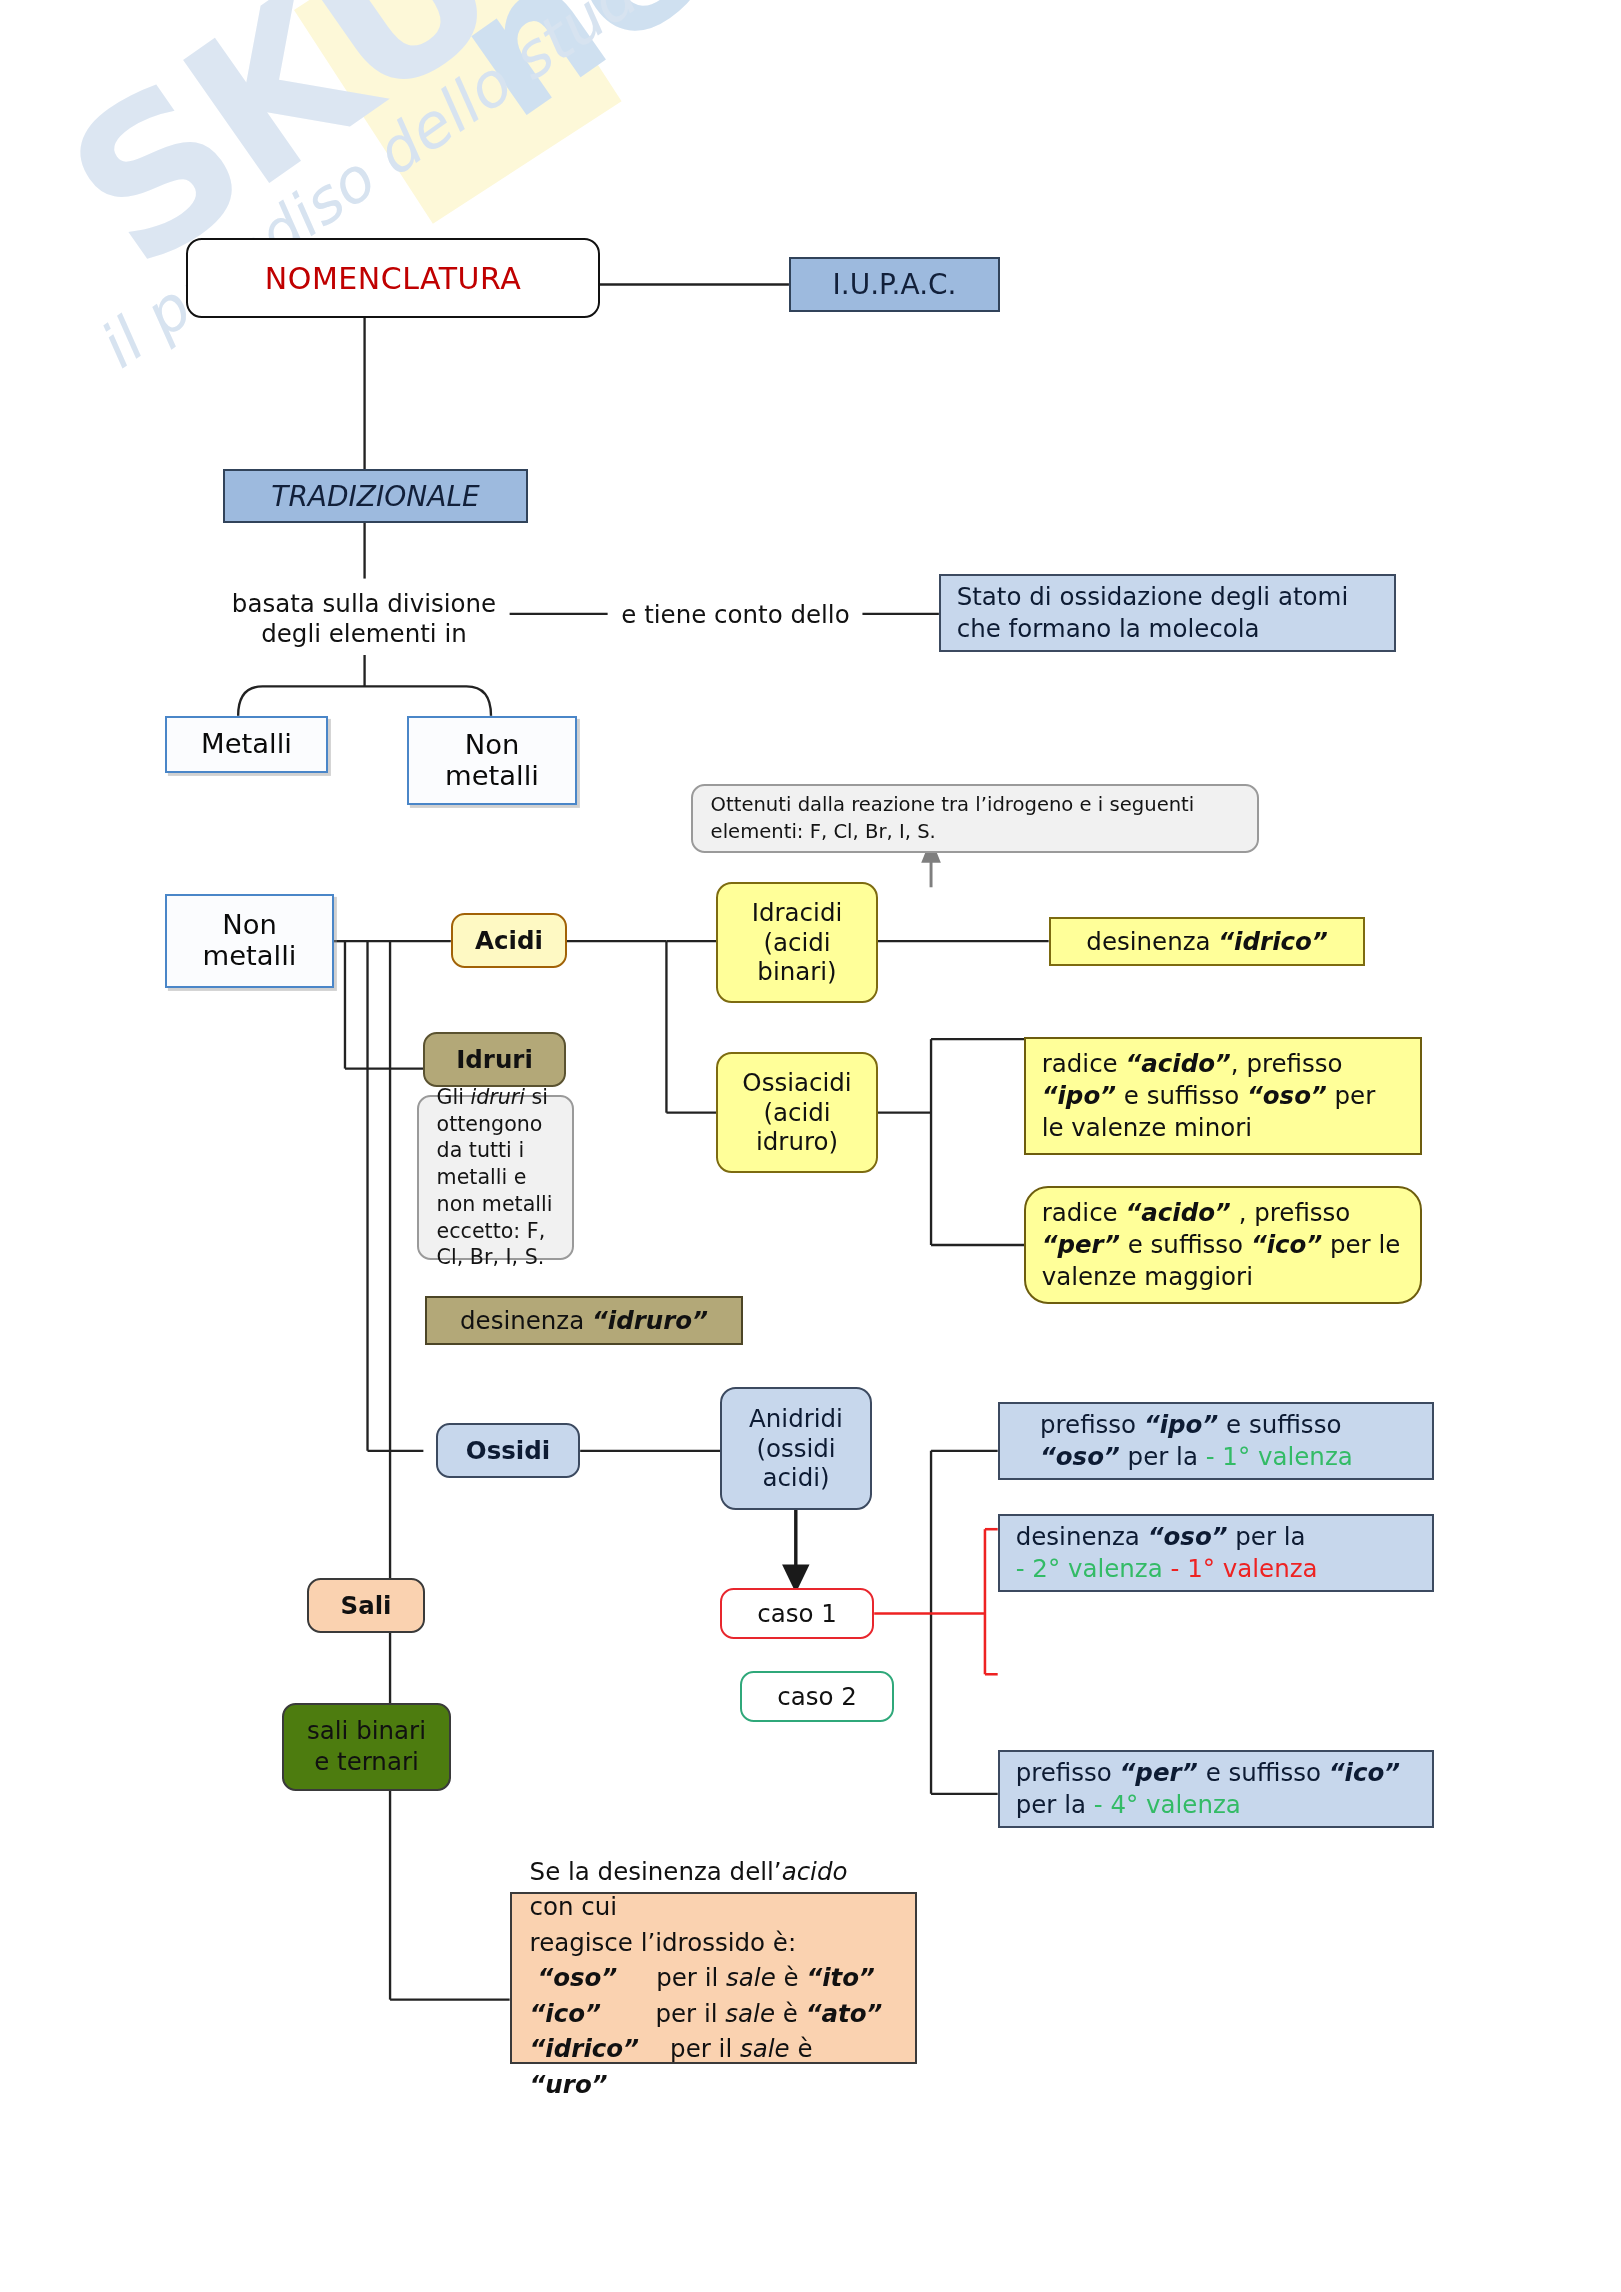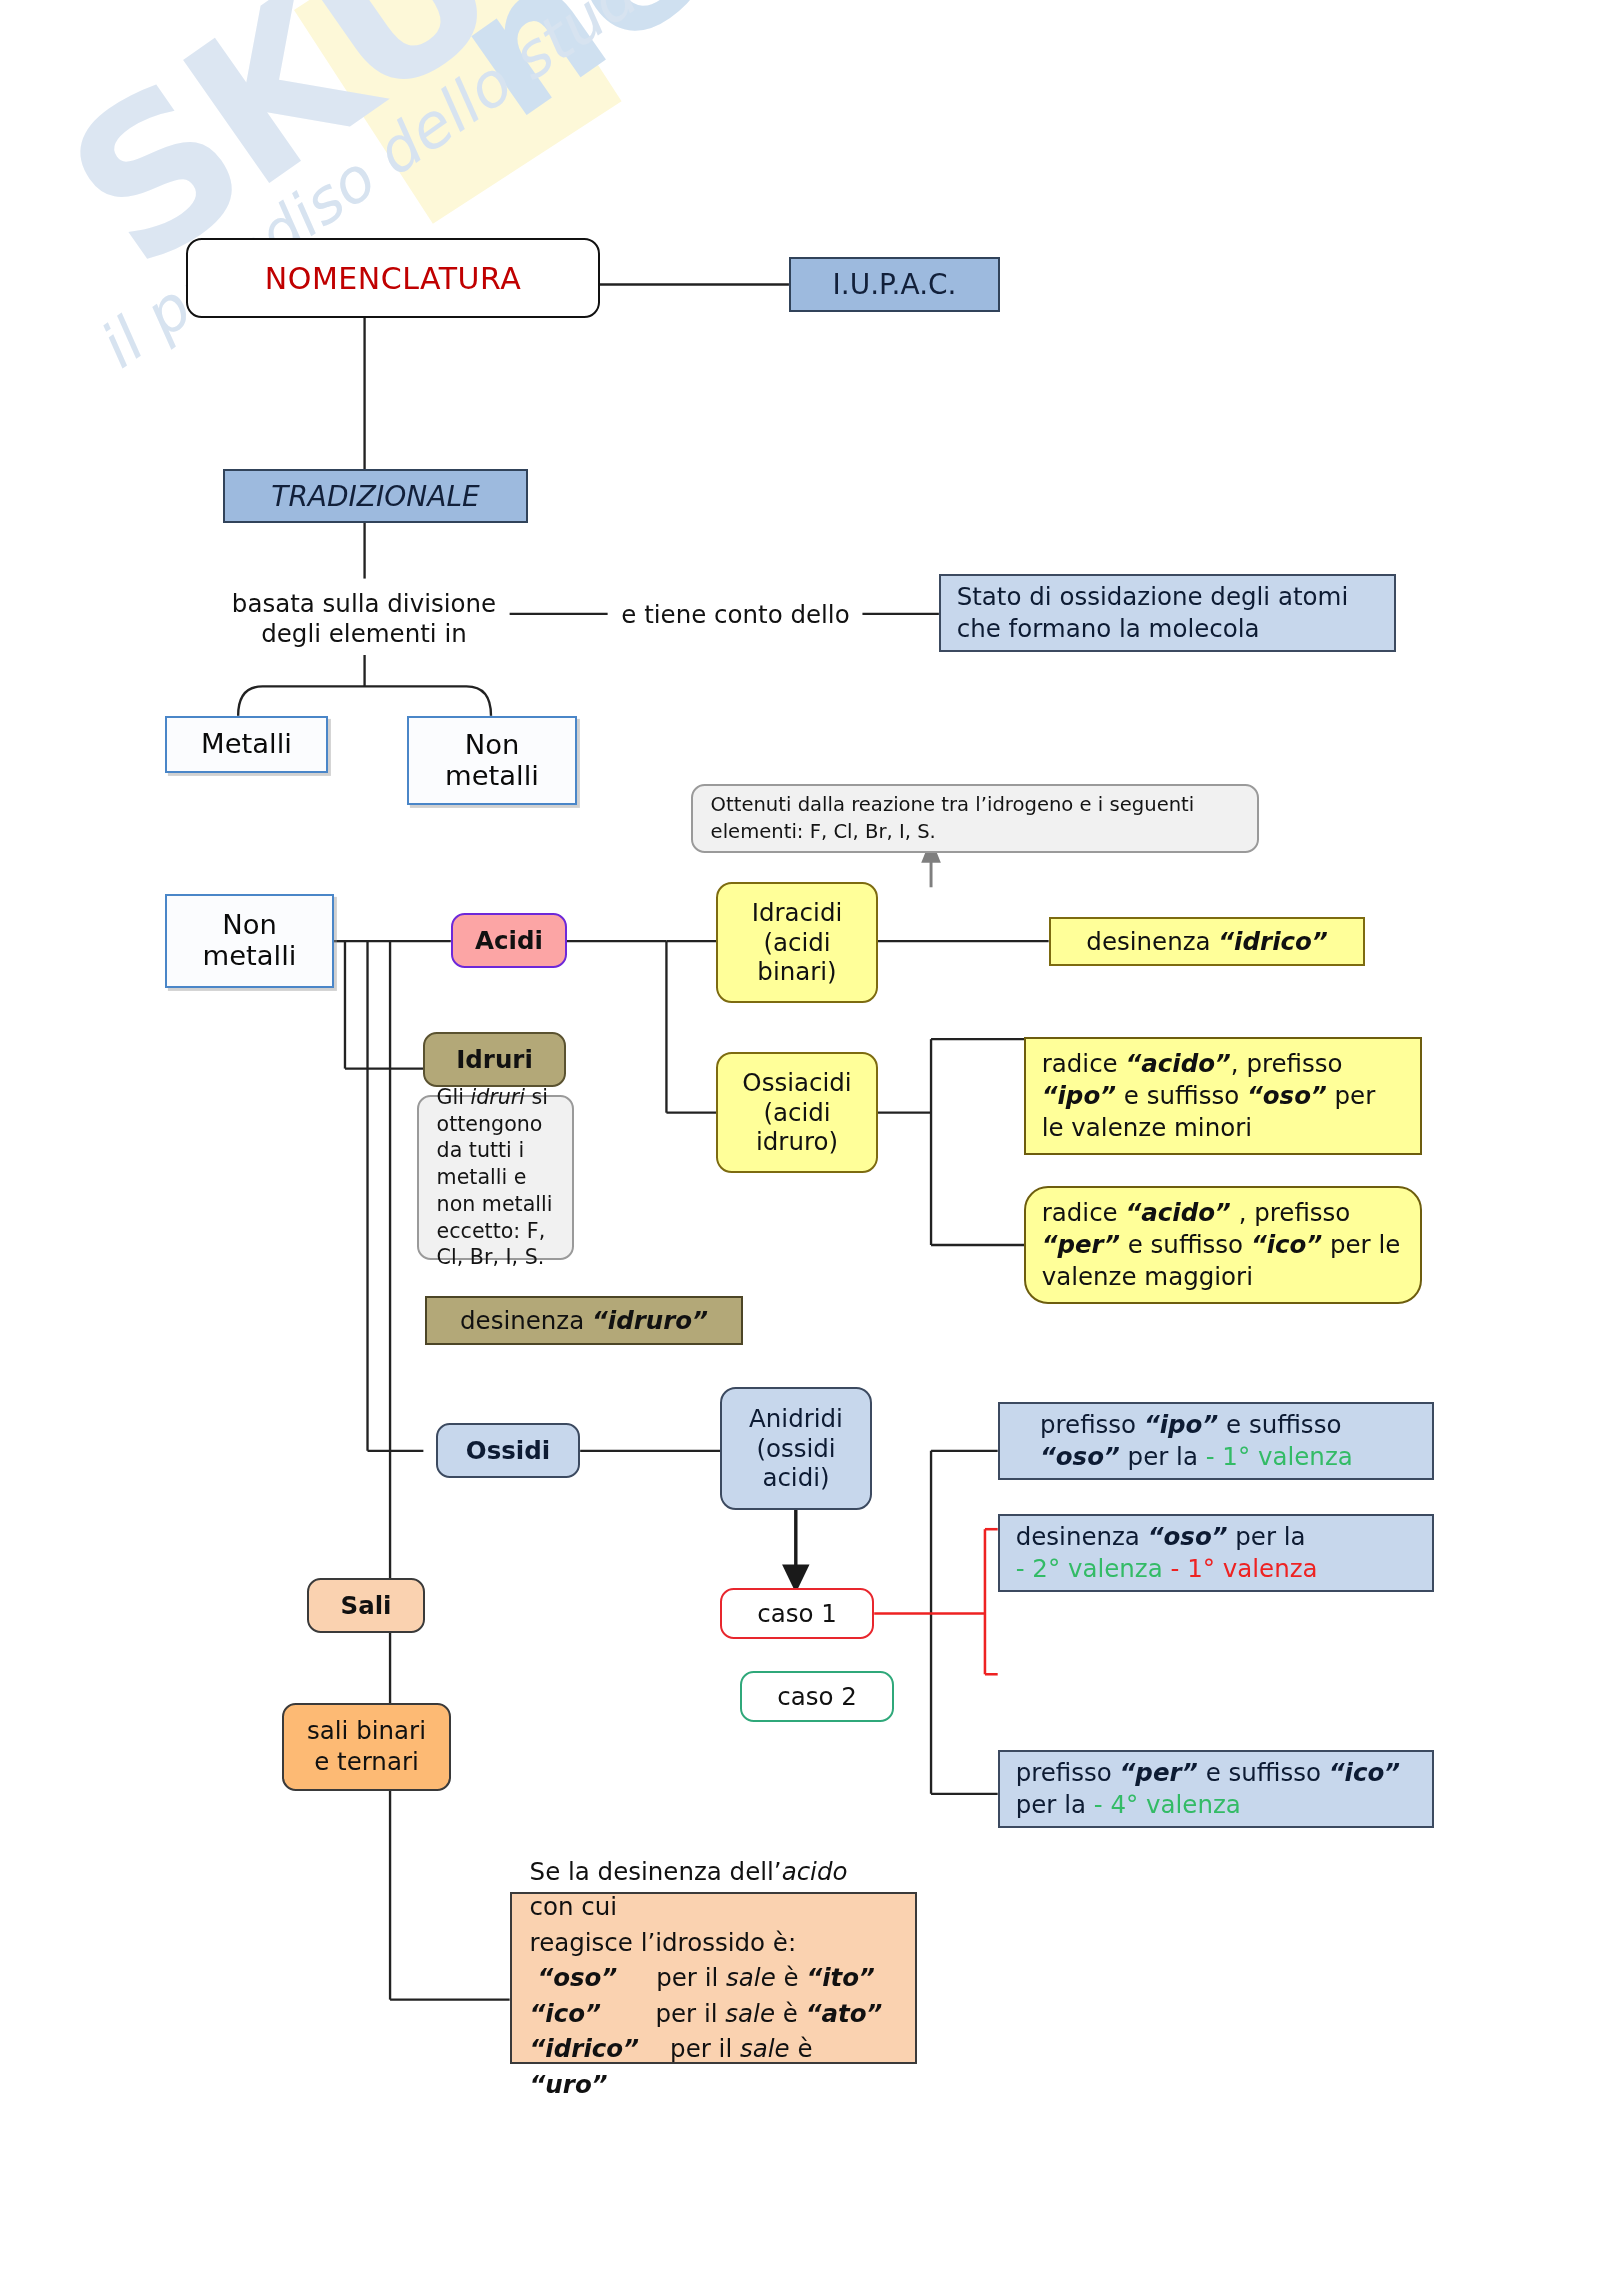--- a/index.html
+++ b/index.html
@@ -48,33 +48,33 @@
              font-size:24.5px;line-height:1.3;text-align:left;
              justify-content:flex-start;padding:9.8px 15.7px;}
   .n-callout{background:#f1f1f1;border:2px solid #9a9a9a;border-radius:13.7px;
              color:#141414;font-size:19.6px;line-height:1.35;text-align:left;
              justify-content:flex-start;padding:9.8px 17.6px;}
   .n-yellow{background:#ffff99;border:2px solid #7d6b10;border-radius:15.7px;
             color:#111;font-size:24.5px;line-height:1.2;}
   .n-yellow-sq{background:#ffff99;border:2px solid #6d5d0e;color:#111;
                font-size:24.5px;line-height:1.3;text-align:left;
                justify-content:flex-start;padding:9.8px 15.7px;}
-  .n-yellowlbl{background:#fca5a5;border:2px solid #6d28d9;border-radius:13.7px;
+  .n-yellowlbl{background:#fef9c3;border:2px solid #a16207;border-radius:13.7px;
                color:#111;font-size:24.5px;font-weight:bold;}
   .n-khaki{background:#b3a878;border:2px solid #5a5230;border-radius:13.7px;
            color:#111;font-size:24.5px;font-weight:bold;}
   .n-khaki-sq{background:#b3a878;border:2px solid #4c4526;color:#111;
               font-size:24.5px;}
   .n-lblue{background:#c7d7ec;border:2px solid #3c4a60;border-radius:15.7px;
            color:#0d1b33;font-size:24.5px;line-height:1.22;}
   .n-lbluelbl{background:#c7d7ec;border:2px solid #3c4a60;border-radius:13.7px;
               color:#0d1b33;font-size:24.5px;font-weight:bold;}
   .n-peach{background:#fad2b0;border:2px solid #3a3a3a;border-radius:13.7px;
            color:#111;font-size:24.5px;font-weight:bold;}
-  .n-peach-plain{background:#fdba74;border:2px solid #3a3a3a;border-radius:13.7px;
+  .n-peach-plain{background:#4d7c0f;border:2px solid #3a3a3a;border-radius:13.7px;
            color:#111;font-size:24.5px;line-height:1.25;}
   .n-peach-sq{background:#fad2b0;border:2px solid #3a3a3a;color:#111;
               font-size:24.5px;line-height:1.45;text-align:left;
               justify-content:flex-start;padding:11.8px 17.6px;}
   .n-caso-red{background:#ffffff;border:2px solid #e8262d;border-radius:13.7px;
               color:#111;font-size:24.5px;}
   .n-caso-green{background:#ffffff;border:2px solid #2fa87a;border-radius:13.7px;
                 color:#111;font-size:24.5px;}
 
   b{font-weight:bold;}

